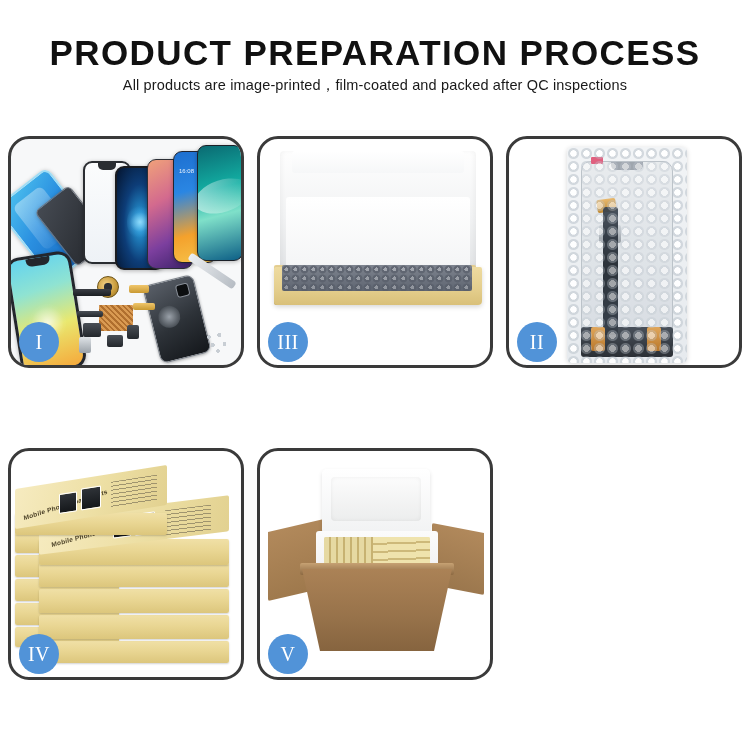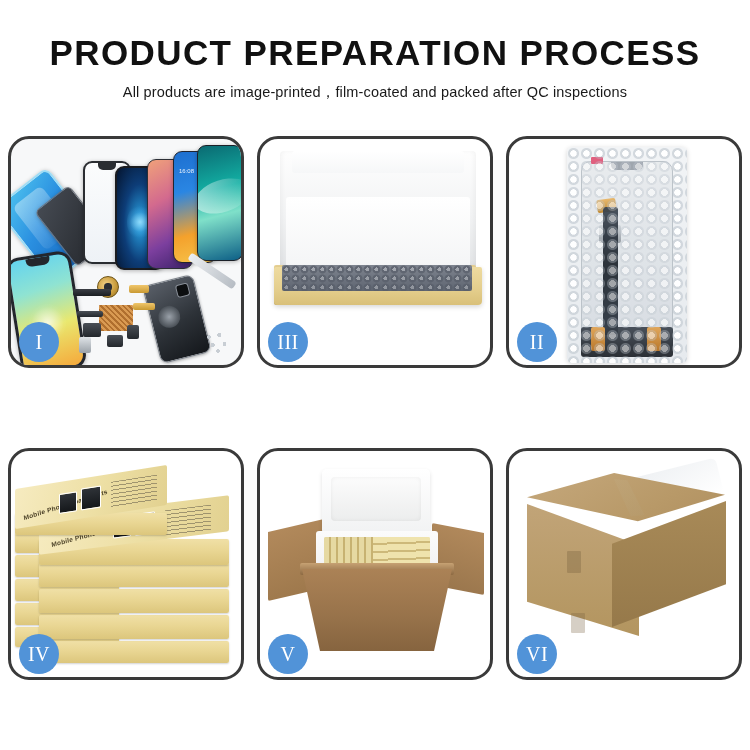--- a/index.html
+++ b/index.html
@@ -33,21 +33,21 @@
     font-family: "Liberation Sans", sans-serif;
     font-size: 35px;
     font-weight: 700;
     letter-spacing: 1.4px;
     color: #111111;
     line-height: 1.15;
     white-space: nowrap;
   }
 
   .page-subtitle {
-    margin-top: 10px;
+    margin-top: 3px;
     font-family: "Liberation Sans", sans-serif;
     font-size: 14.5px;
     font-weight: 400;
     letter-spacing: 0.15px;
     color: #191919;
     white-space: nowrap;
   }
 
   
   .grid {
@@ -764,29 +764,15 @@
         <div class="carton-flap-r"></div>
         <div class="foam-lid5"></div>
         <div class="foam-box5"></div>
         <div class="yellow-stack5"></div>
         <div class="carton-rim"></div>
         <div class="carton-body"></div>
       </div>
       <div class="badge">V</div>
     </div>
 
-    <div class="panel p6">
-      <div class="panel-media">
-        <div class="c6-shadow"></div>
-        <div class="carton6">
-          <div class="c6-left"></div>
-          <div class="c6-right"></div>
-          <div class="c6-top"></div>
-          <div class="c6-tape"></div>
-          <div class="c6-seam-a"></div>
-          <div class="c6-seam-b"></div>
-        </div>
-      </div>
-      <div class="badge">VI</div>
-    </div>
 
   </div>
 </div>
 
 </body></html>

